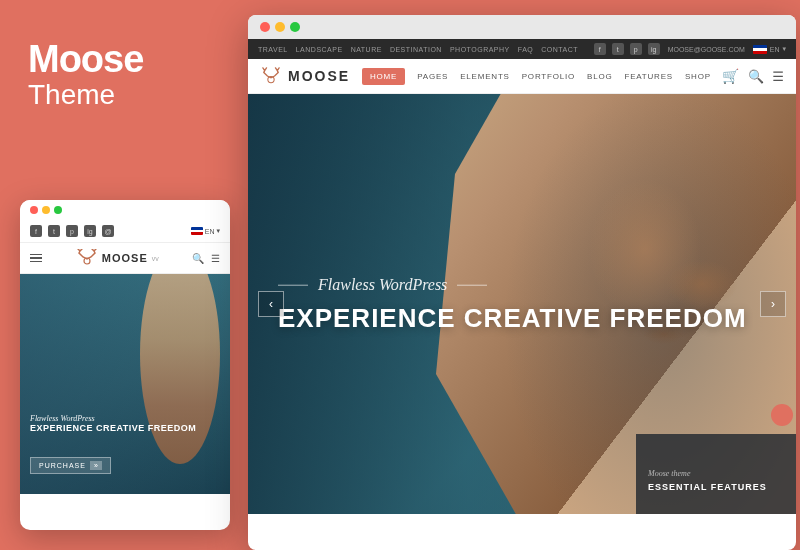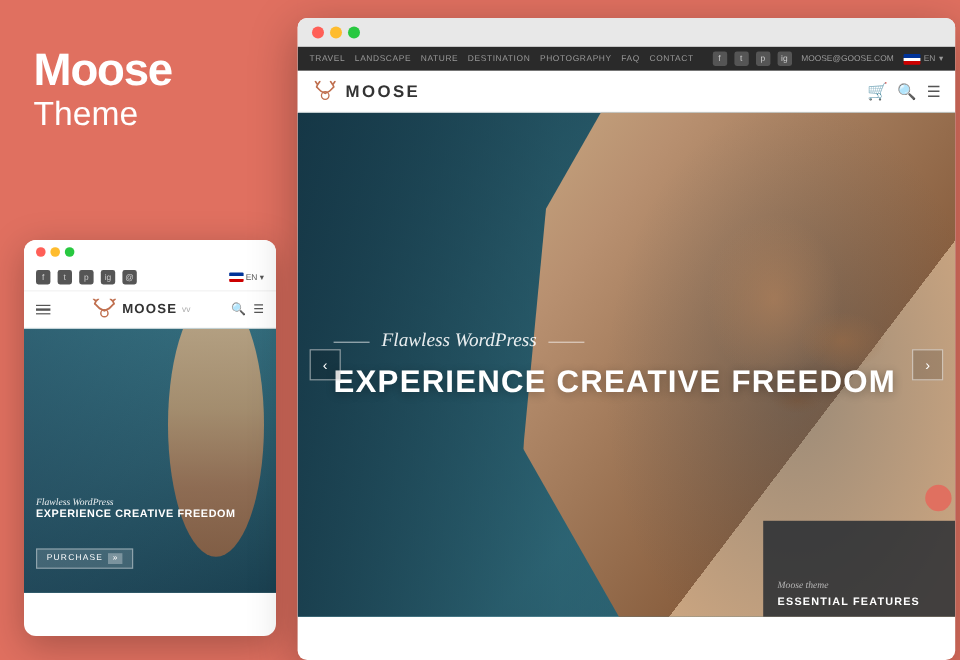--- a/index.html
+++ b/index.html
@@ -447,21 +447,21 @@
     .bottom-panel {
       position: absolute;
       bottom: 0;
       right: 0;
       width: 160px;
       height: 80px;
       background: rgba(20,30,40,0.75);
       display: flex;
       flex-direction: column;
       justify-content: flex-end;
-      padding: 8px 12px;
+      padding: 22px 12px;
     }
 
     .bottom-panel-tag {
       font-size: 8px;
       color: rgba(255,255,255,0.6);
       font-style: italic;
       font-family: Georgia, serif;
       margin-bottom: 4px;
     }
 
@@ -614,20 +614,29 @@
 
   <div class="site-navbar">
     <div class="site-logo">
       <svg class="antler-svg" viewBox="0 0 24 20" fill="none" xmlns="http://www.w3.org/2000/svg">
         <path d="M5 4 L3 1 M5 4 L7 1 M5 4 L4 6 M19 4 L17 1 M19 4 L21 1 M19 4 L20 6" stroke="#c07050" stroke-width="1.5" stroke-linecap="round"></path>
         <path d="M4 6 Q6 8 8 10 L12 12 L16 10 Q18 8 20 6" stroke="#c07050" stroke-width="1.5" fill="none"></path>
         <circle cx="12" cy="14" r="3.5" fill="none" stroke="#c07050" stroke-width="1.2"></circle>
       </svg>
       <span class="site-logo-text">MOOSE</span>
     </div>
+    <div class="site-nav-items">
+      <span class="site-nav-item active">HOME</span>
+      <span class="site-nav-item">PAGES</span>
+      <span class="site-nav-item">ELEMENTS</span>
+      <span class="site-nav-item">PORTFOLIO</span>
+      <span class="site-nav-item">BLOG</span>
+      <span class="site-nav-item">FEATURES</span>
+      <span class="site-nav-item">SHOP</span>
+    </div>
     <div class="site-nav-icons">
       <div class="icon-wrapper">
         <span style="font-size:14px;color:#555;">🛒</span>
       </div>
       <span style="font-size:13px;color:#555;">🔍</span>
       <span style="font-size:13px;color:#555;">☰</span>
     </div>
   </div>
 
   <div class="site-hero">

